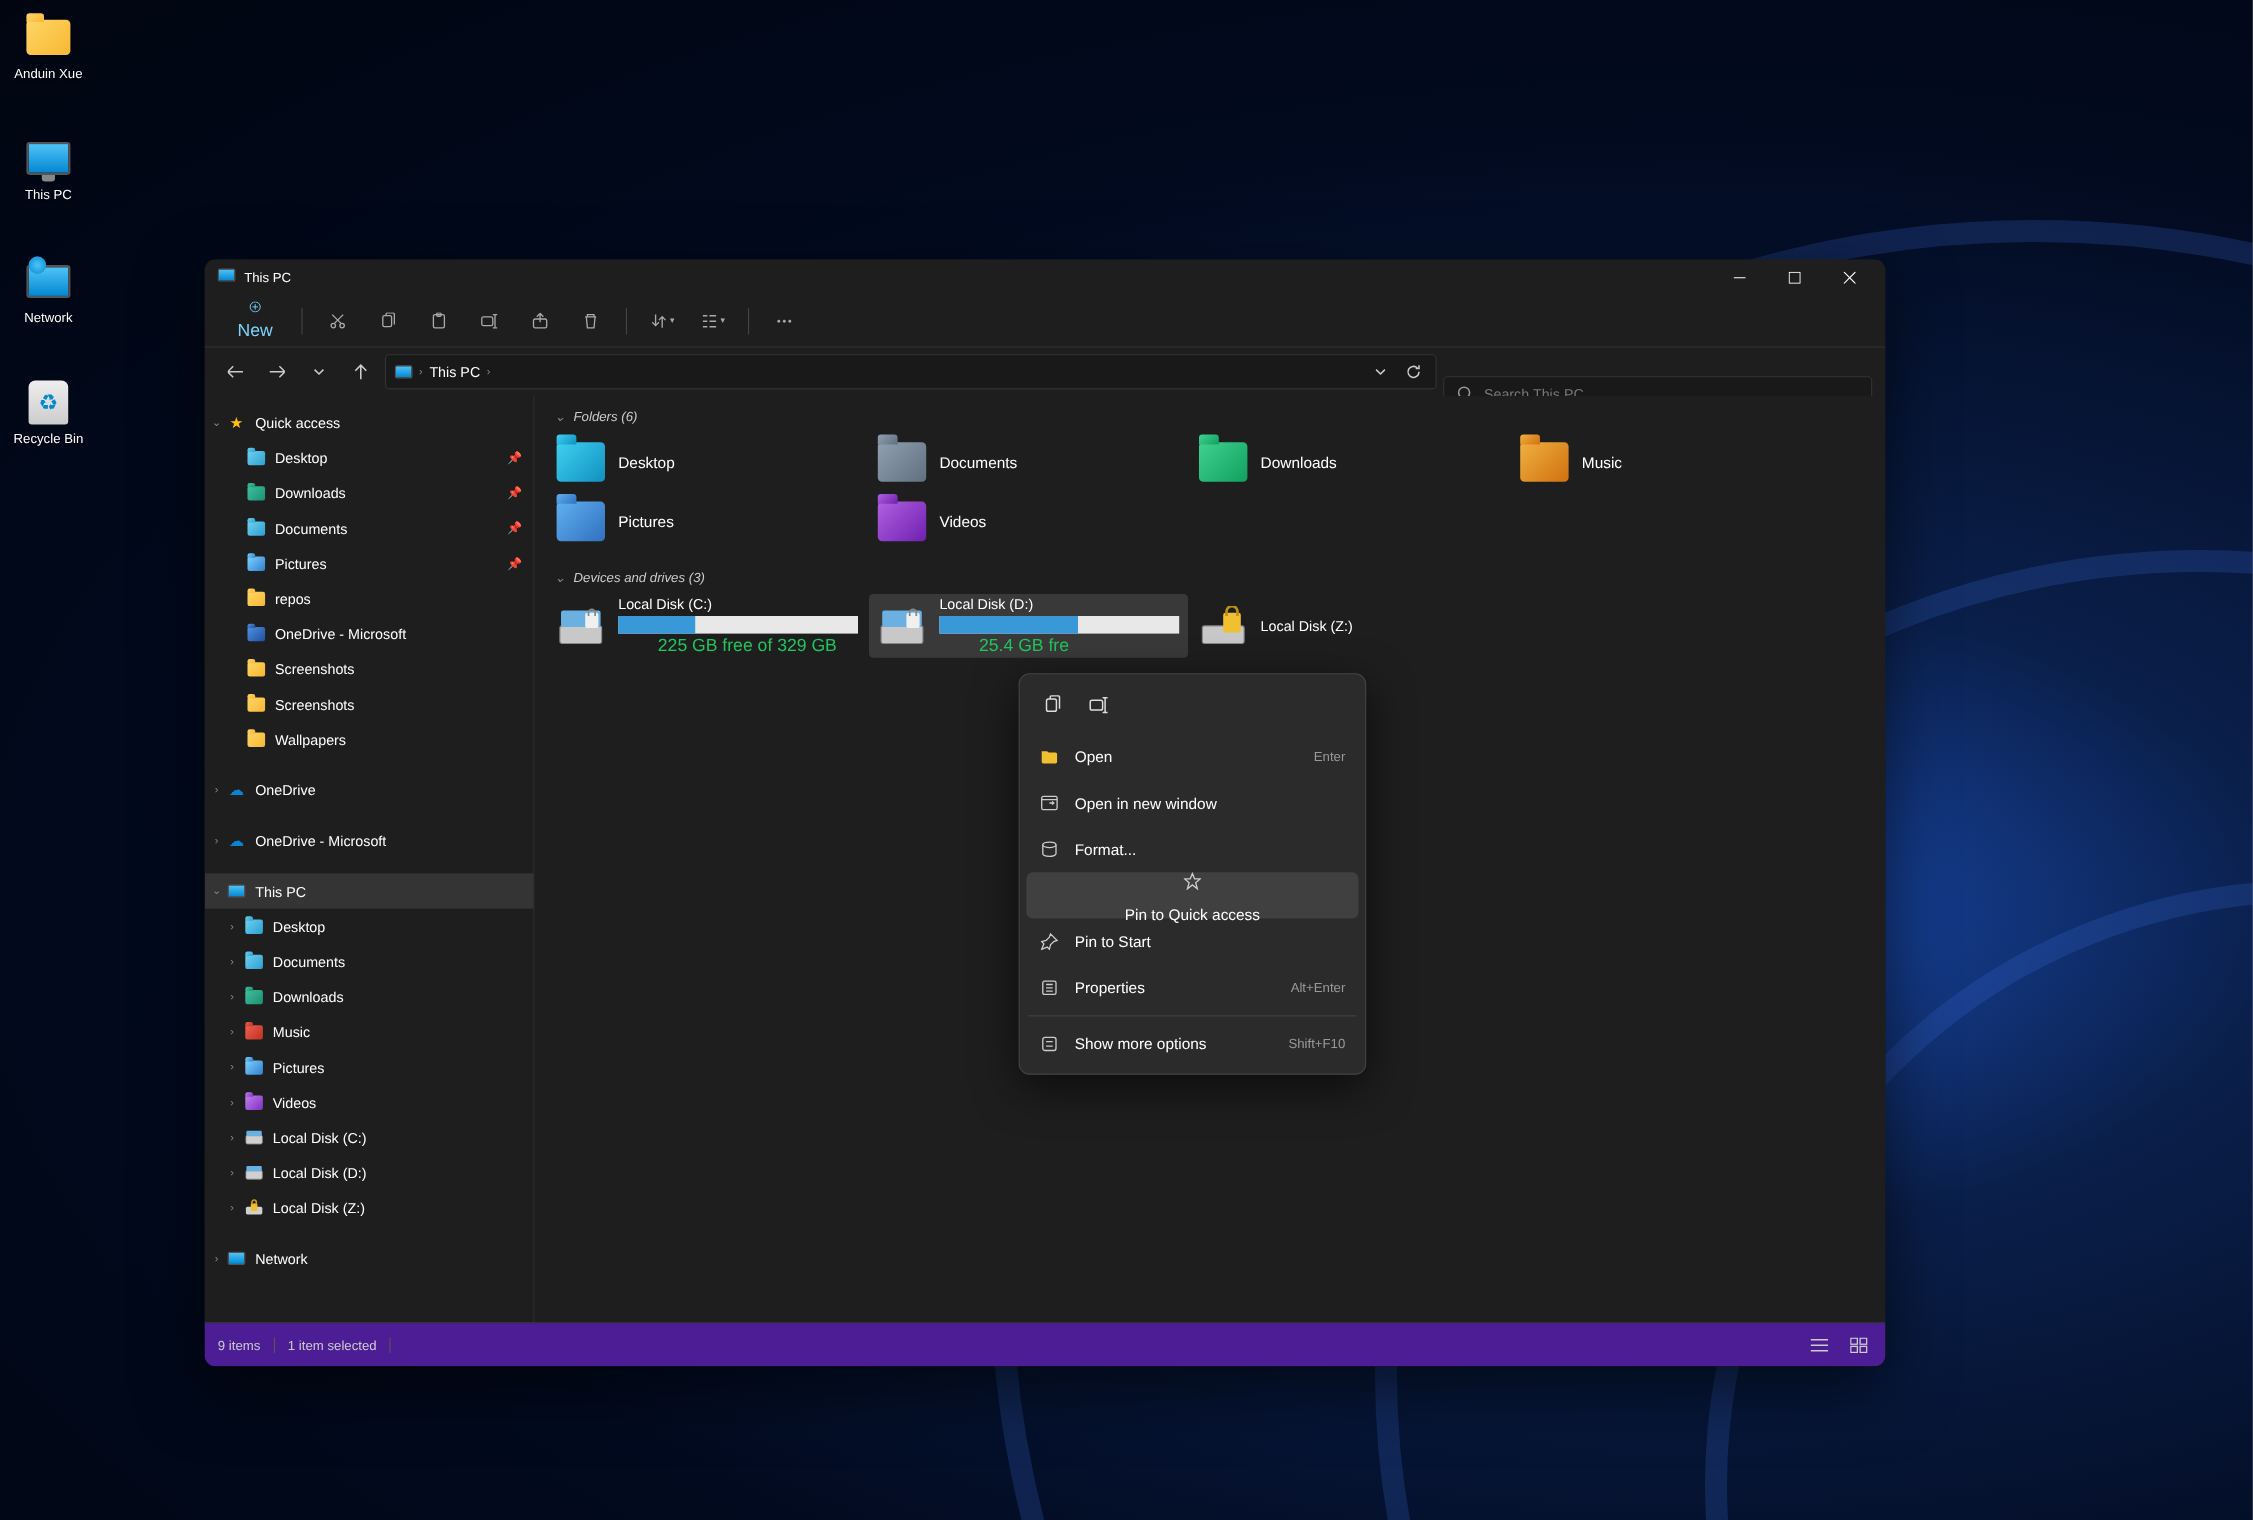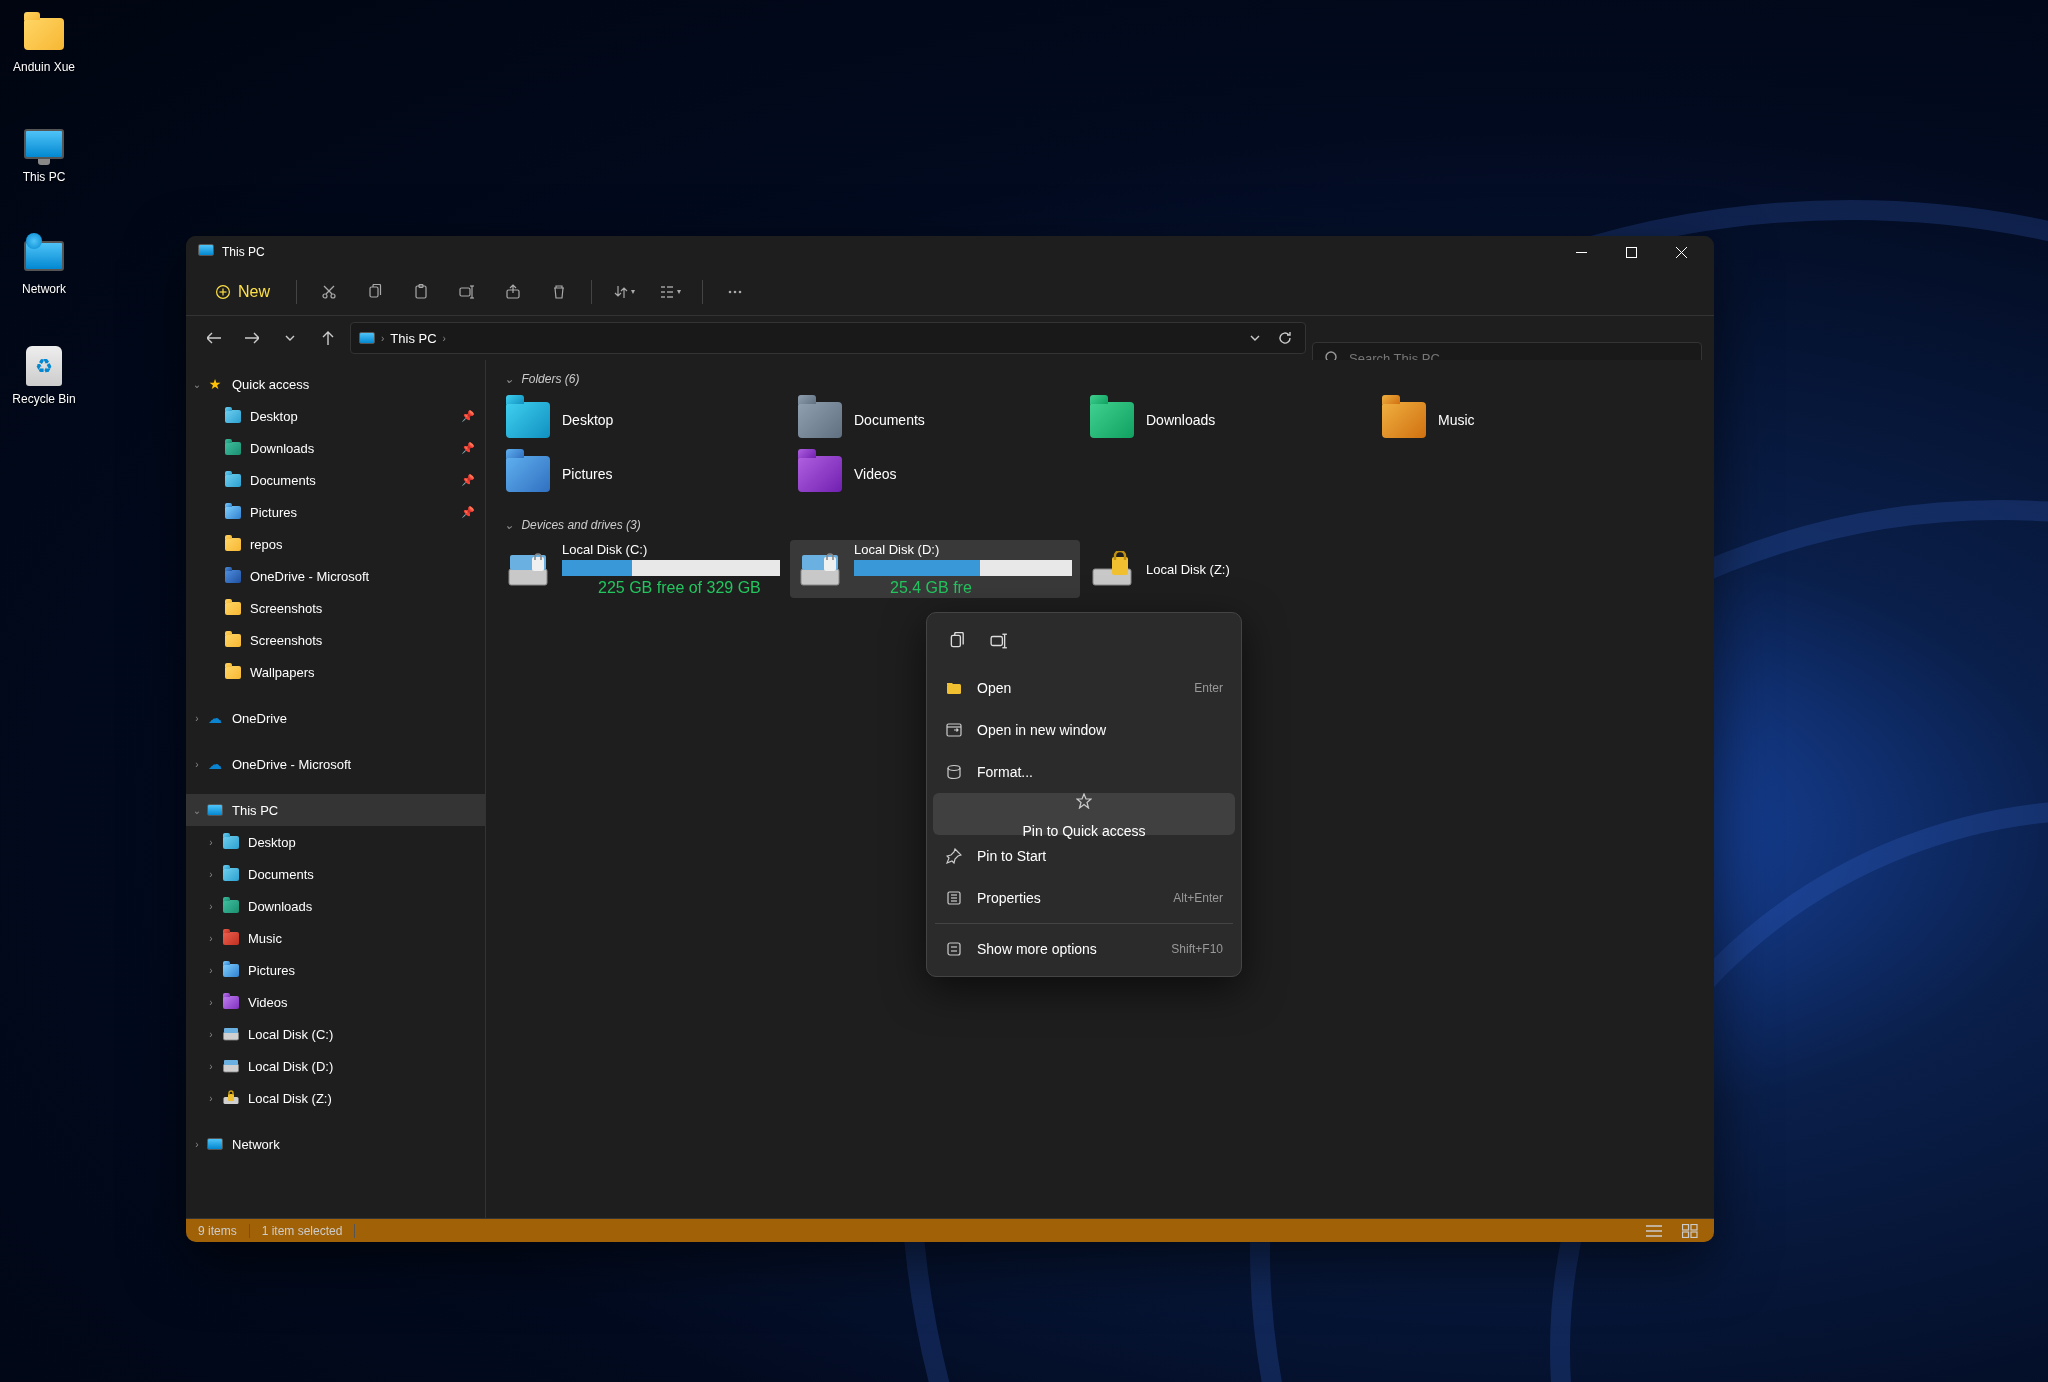--- a/index.html
+++ b/index.html
@@ -19,21 +19,21 @@
 
 .window { position: absolute; top: 236px; left: 186px; width: 1528px; height: 1006px; background: #1e1e1e; border-radius: 10px; overflow: hidden; display: flex; flex-direction: column; box-shadow: 0 20px 60px rgba(0,0,0,0.6); }
 .title-bar { height: 32px; display: flex; align-items: center; padding: 0 8px; background: #1e1e1e; }
 .title-bar .title-icon { width: 16px; height: 16px; margin-right: 8px; margin-left: 4px; }
 .title-bar .title { color: #fff; font-size: 12px; flex: 1; }
 .window-controls { display: flex; gap: 0; }
 .win-btn { width: 50px; height: 32px; display: flex; align-items: center; justify-content: center; color: #fff; cursor: pointer; }
 
 .toolbar { height: 48px; display: flex; align-items: center; padding: 0 16px; gap: 6px; border-bottom: 1px solid #333; }
 .tool-btn { display: flex; align-items: center; justify-content: center; width: 40px; height: 36px; color: #aaa; border-radius: 4px; cursor: pointer; }
-.tool-btn.new { width: auto; padding: 0 14px; gap: 8px; color: #fde047; }
+.tool-btn.new { width: auto; padding: 0 14px; gap: 8px; color: #7dd3fc; flex-direction: column; }
 .tool-sep { width: 1px; height: 24px; background: #444; margin: 0 6px; }
 
 .nav-bar { height: 44px; display: flex; align-items: center; padding: 0 12px; gap: 6px; }
 .nav-btn { width: 32px; height: 32px; display: flex; align-items: center; justify-content: center; color: #ccc; cursor: pointer; border-radius: 4px; }
 .address-bar { flex: 1; height: 32px; background: #191919; border: 1px solid #333; border-radius: 4px; display: flex; align-items: center; padding: 0 8px; gap: 6px; }
 .address-bar .seg { color: #fff; font-size: 13px; }
 .address-bar .chev { color: #888; font-size: 10px; }
 .address-bar .spacer { flex: 1; }
 .search-box { width: 390px; height: 32px; background: #191919; border: 1px solid #333; border-radius: 4px; display: flex; align-items: center; padding: 0 12px; gap: 10px; margin-top: 40px; }
 .search-box input { background: transparent; border: none; outline: none; color: #fff; font-size: 13px; flex: 1; }
@@ -67,21 +67,21 @@
 
 .context-menu { position: absolute; top: 376px; left: 740px; width: 316px; background: #2b2b2b; border: 1px solid #444; border-radius: 10px; padding: 6px; box-shadow: 0 12px 40px rgba(0,0,0,0.6); z-index: 100; }
 .cm-icon-row { display: flex; gap: 6px; padding: 4px 6px 8px; }
 .cm-icon-btn { width: 36px; height: 36px; display: flex; align-items: center; justify-content: center; color: #ddd; border-radius: 6px; cursor: pointer; }
 .cm-item { height: 42px; display: flex; align-items: center; padding: 0 12px; gap: 14px; border-radius: 6px; cursor: pointer; color: #fff; font-size: 14px; }
 .cm-item:hover, .cm-item.highlighted { background: rgba(255,255,255,0.1); flex-direction: column; }
 .cm-item .cicon { width: 18px; height: 18px; display: flex; align-items: center; justify-content: center; color: #ccc; }
 .cm-item .shortcut { margin-left: auto; color: #999; font-size: 12px; }
 .cm-sep { height: 1px; background: #444; margin: 4px 2px; }
 
-.status-bar { height: 24px; background: #a16207; border-top: 1px solid #333; display: flex; align-items: center; padding: 0 12px; gap: 12px; color: #ccc; font-size: 12px; }
+.status-bar { height: 40px; background: #4c1d95; border-top: 1px solid #333; display: flex; align-items: center; padding: 0 12px; gap: 12px; color: #ccc; font-size: 12px; }
 .status-bar .vsep { width: 1px; height: 14px; background: #555; }
 .status-bar .spacer { flex: 1; }
 .view-btn { width: 24px; height: 20px; display: flex; align-items: center; justify-content: center; color: #ccc; cursor: pointer; }
 
 .pc-mini { width: 16px; height: 12px; background: linear-gradient(180deg, #4fc3f7, #0288d1); border: 1px solid #555; border-radius: 2px; }
 .mini-folder { width: 16px; height: 13px; border-radius: 2px; position: relative; }
 .mini-folder::before { content: ''; position: absolute; top: -3px; left: 0; width: 7px; height: 4px; border-radius: 2px 2px 0 0; background: inherit; }
 .mf-yellow { background: linear-gradient(135deg, #ffd666, #f7b733); }
 .mf-blue { background: linear-gradient(135deg, #70d0f0, #2ca0d0); }
 .mf-teal { background: linear-gradient(135deg, #40c0a0, #1a9070); }

